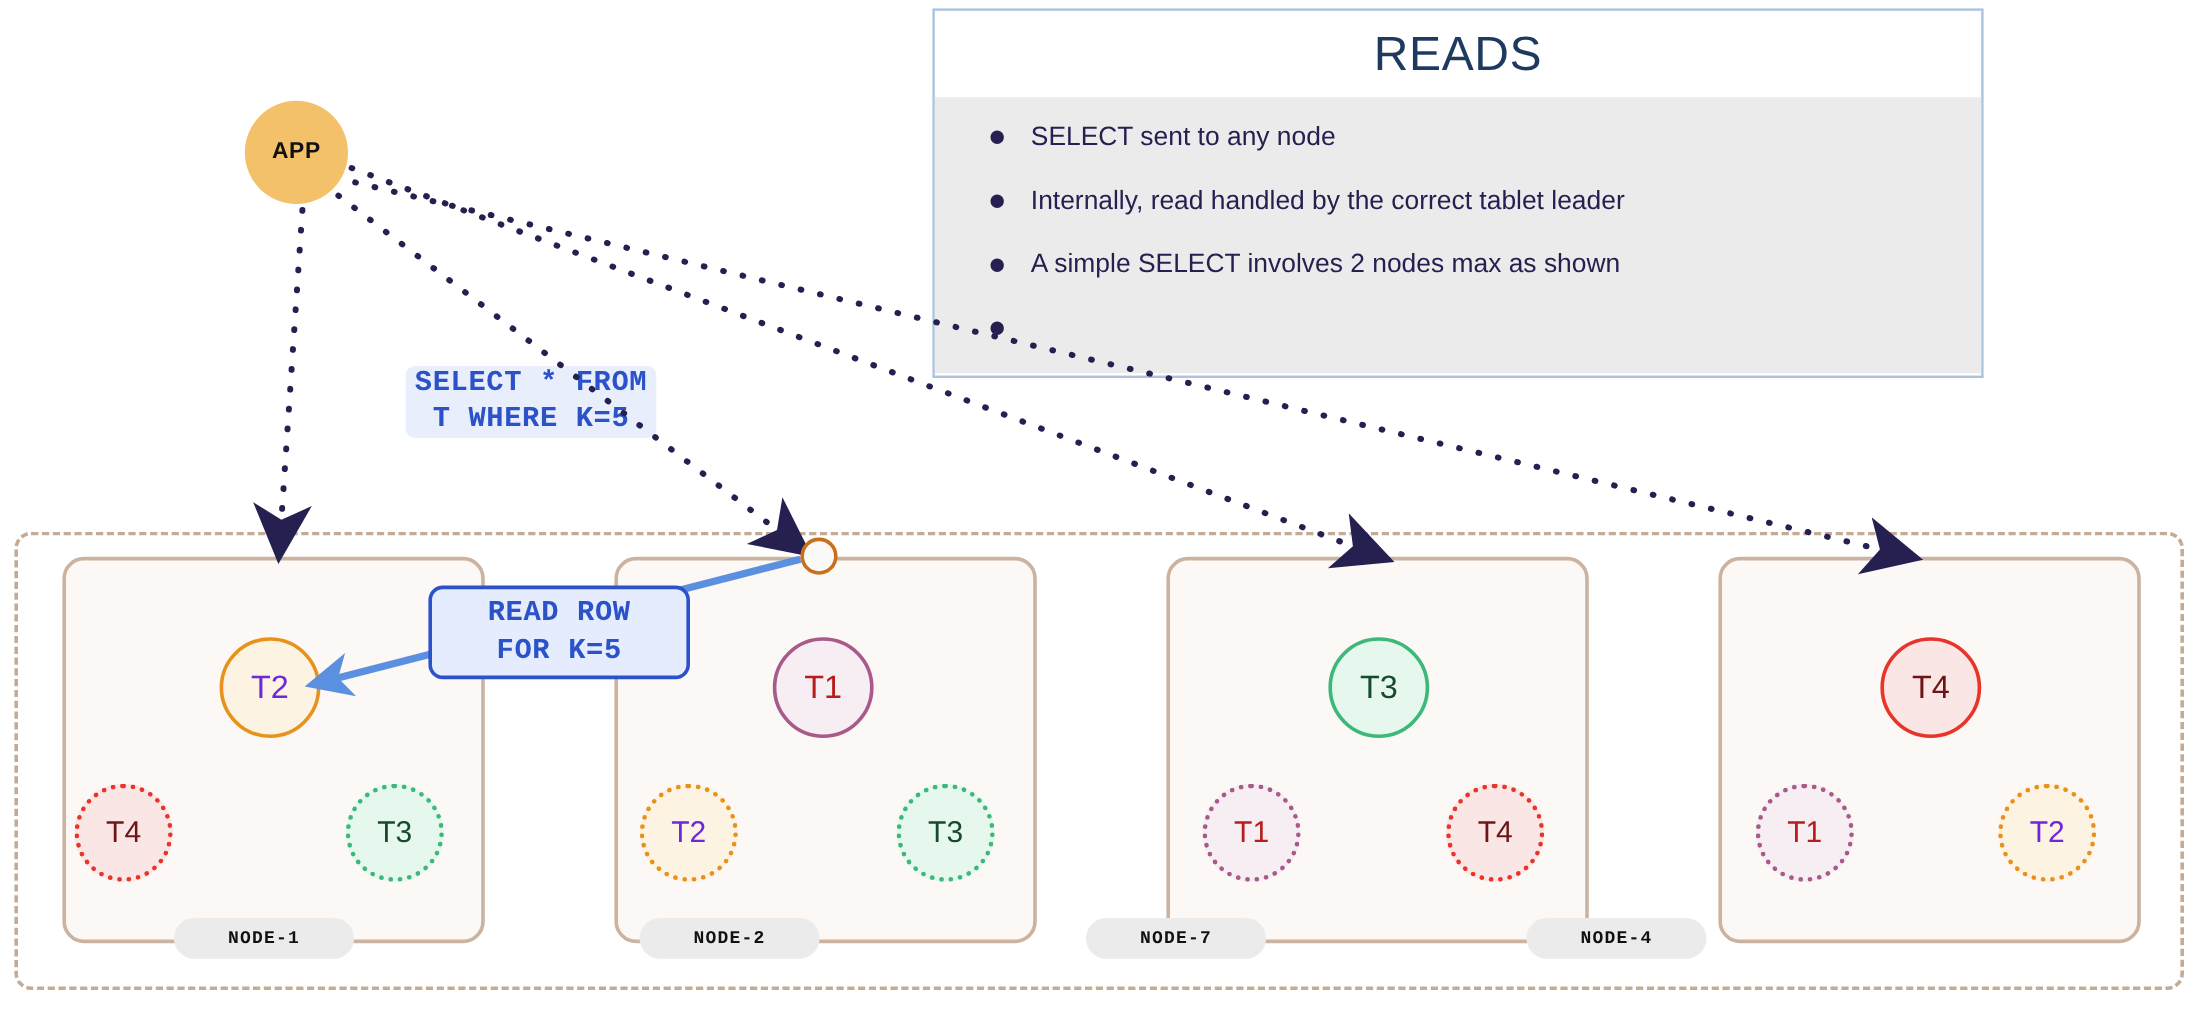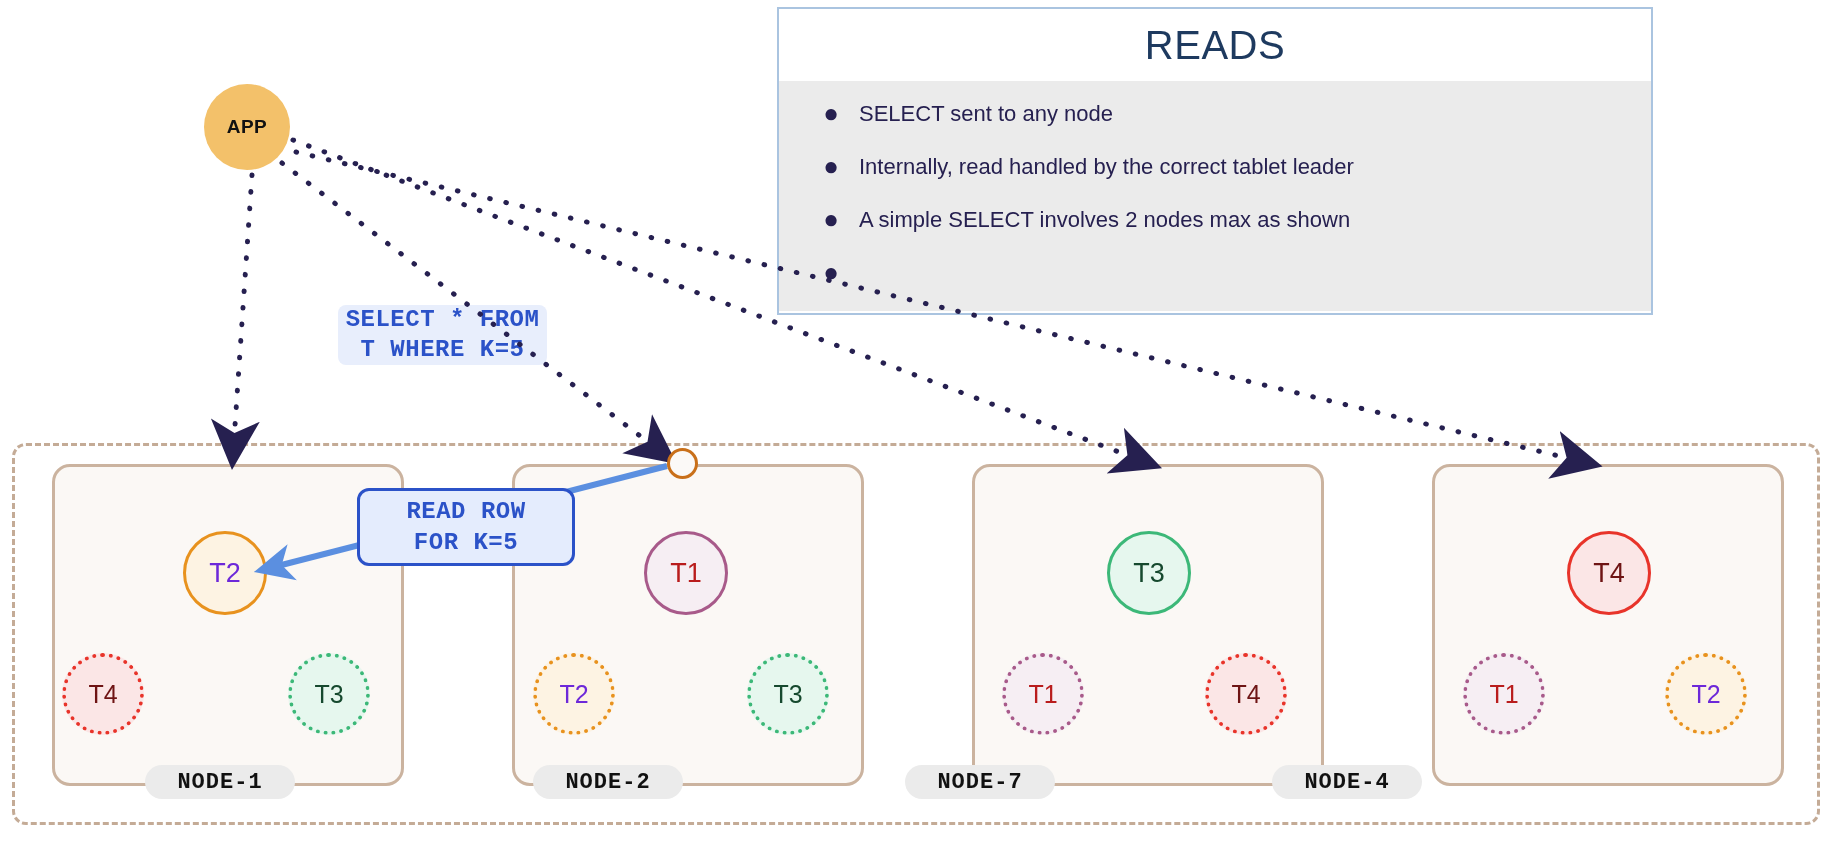--- a/index.html
+++ b/index.html
@@ -38,21 +38,21 @@
 
   
   #cluster{position:absolute;left:12px;top:443px;width:1808px;height:382px;
     border:3px dashed #c4ab96;border-radius:14px;box-sizing:border-box;}
   .node-box{position:absolute;top:464px;width:352px;height:322px;
     background:#fbf8f5;border:3px solid #cbb39f;border-radius:18px;box-sizing:border-box;}
   #node-1{left:52px;} #node-2{left:512px;} #node-3{left:972px;} #node-4{left:1432px;}
 
   .node-pill{position:absolute;top:765px;height:34px;width:150px;background:#ebebeb;
     border-radius:17px;display:flex;align-items:center;justify-content:center;z-index:7;}
-  .node-pill span{font-family:"Liberation Mono",monospace;font-size:22px;font-weight:bold;
+  .node-pill span{font-family:"Liberation Mono",monospace;font-size:15px;font-weight:bold;
     color:#111;letter-spacing:1px;}
   #pill-1{left:145px;} #pill-2{left:533px;} #pill-3{left:905px;} #pill-4{left:1272px;}
 
   
   .tablet{position:absolute;border-radius:50%;display:flex;align-items:center;
     justify-content:center;box-sizing:border-box;z-index:4;}
   .tablet span{font-size:25px;font-family:"Liberation Sans",sans-serif;}
   .lead{width:84px;height:84px;border-width:3px;border-style:solid;}
   .lead span{font-size:27px;}
   .foll{width:82px;height:82px;border-width:4px;border-style:dotted;}

